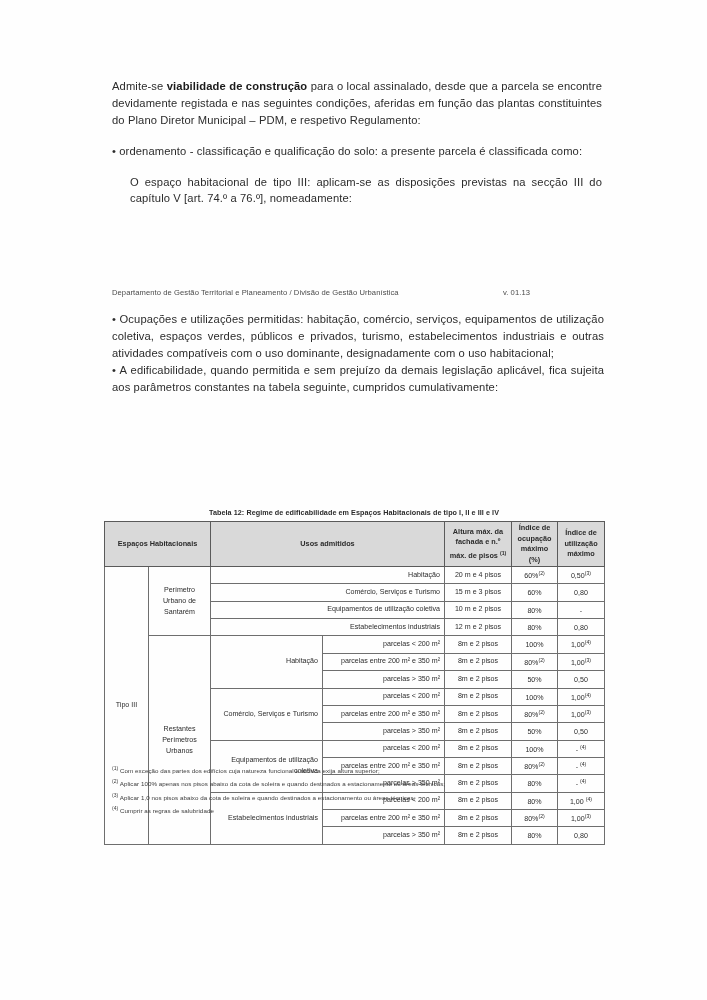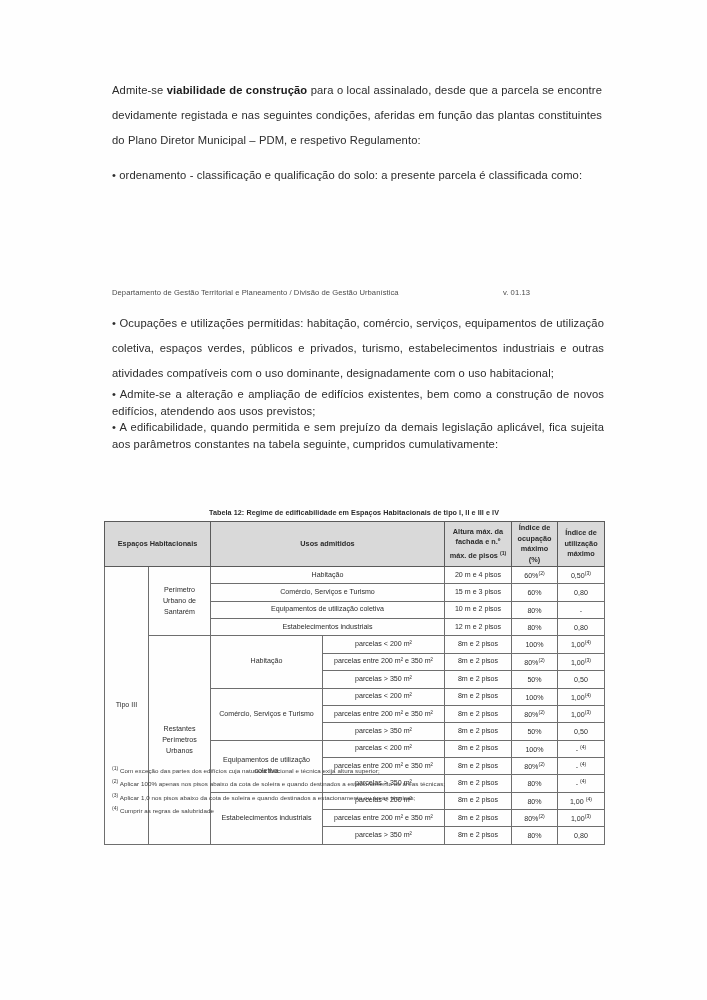--- a/index.html
+++ b/index.html
@@ -24,21 +24,21 @@
   }
   .content {
     position: absolute;
     left: 112px;
     top: 78px;
     width: 490px;
   }
   p.body {
     margin: 0;
     font-size: 11.2px;
-    line-height: 25px;
+    line-height: 17px;
     text-align: justify;
     color: #2b2b2b;
     letter-spacing: 0.01em;
   }
   p.body.tight { line-height: 16.5px; }
   .spacer-sm { height: 14px; }
   b.strong { font-weight: bold; color: #1a1a1a; }
   .indent-block {
     margin-left: 18px;
     width: 472px;
@@ -97,21 +97,21 @@
   table.reg thead th {
     background: #d9d9d9;
     text-align: center;
     font-weight: bold;
     height: 42px;
     font-size: 7.3px;
     line-height: 10.5px;
     border: 1px solid #5a5a5a;
   }
   td.ctr { text-align: center; }
-  td.lft { text-align: center; }
+  td.lft { text-align: right; }
   td.vmid { vertical-align: middle; }
   .rowh { height: 13.6px; }
   sup.fn { font-size: 5.2px; vertical-align: super; }
 
   
   col.c-esp   { width: 44px; }
   col.c-per   { width: 62px; }
   col.c-uso1  { width: 112px; }
   col.c-uso2  { width: 122px; }
   col.c-alt   { width: 67px; }
@@ -141,31 +141,31 @@
   <div class="content">
     <p class="body"><span>Admite-se </span><b class="strong">viabilidade de construção</b><span> para o local assinalado, desde que a parcela se encontre devidamente registada e nas seguintes condições, aferidas em função das plantas constituintes do Plano Diretor Municipal – PDM, e respetivo Regulamento:</span></p>
 
     <div class="spacer-sm"></div>
 
     <p class="body tight">• ordenamento - classificação e qualificação do solo: a presente parcela é classificada como:</p>
 
     <div class="spacer-sm"></div>
 
     <div class="indent-block">
+      <p class="body tight">O espaço habitacional de tipo III: aplicam-se as disposições previstas na secção III do capítulo V [art. 74.º a 76.º], nomeadamente:</p>
     </div>
   </div>
 
   <div class="footer-line">
     <span>Departamento de Gestão Territorial e Planeamento / Divisão de Gestão Urbanística</span>
     <span>v. 01.13</span>
   </div>
 
   <div class="lower">
     <p class="body">• Ocupações e utilizações permitidas: habitação, comércio, serviços, equipamentos de utilização coletiva, espaços verdes, públicos e privados, turismo, estabelecimentos industriais e outras atividades compatíveis com o uso dominante, designadamente com o uso habitacional;</p>
-    <p class="body tight">• Admite-se a alteração e ampliação de edifícios existentes, bem como a construção de novos edifícios, atendendo aos usos previstos;</p>
     <p class="body tight">• A edificabilidade, quando permitida e sem prejuízo da demais legislação aplicável, fica sujeita aos parâmetros constantes na tabela seguinte, cumpridos cumulativamente:</p>
   </div>
 
   <div class="table-wrap">
     <div class="table-caption">Tabela 12: Regime de edificabilidade em Espaços Habitacionais de tipo I, II e III e IV</div>
     <table class="reg">
       <colgroup>
         <col class="c-esp">
           <col class="c-per">
           <col class="c-uso1">

